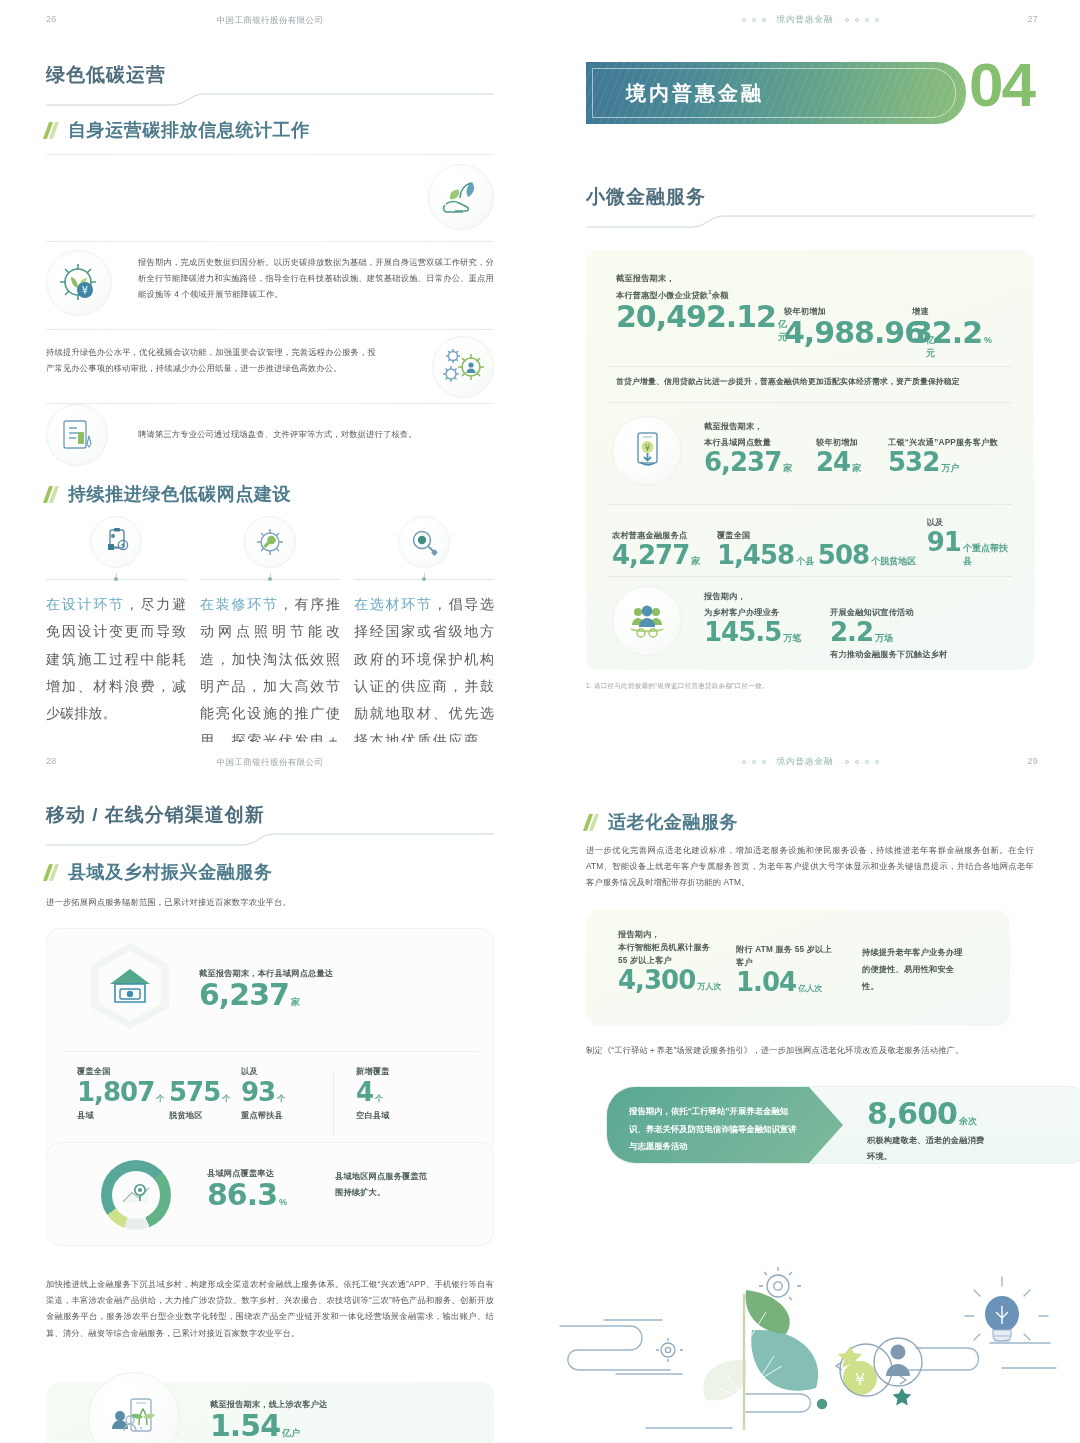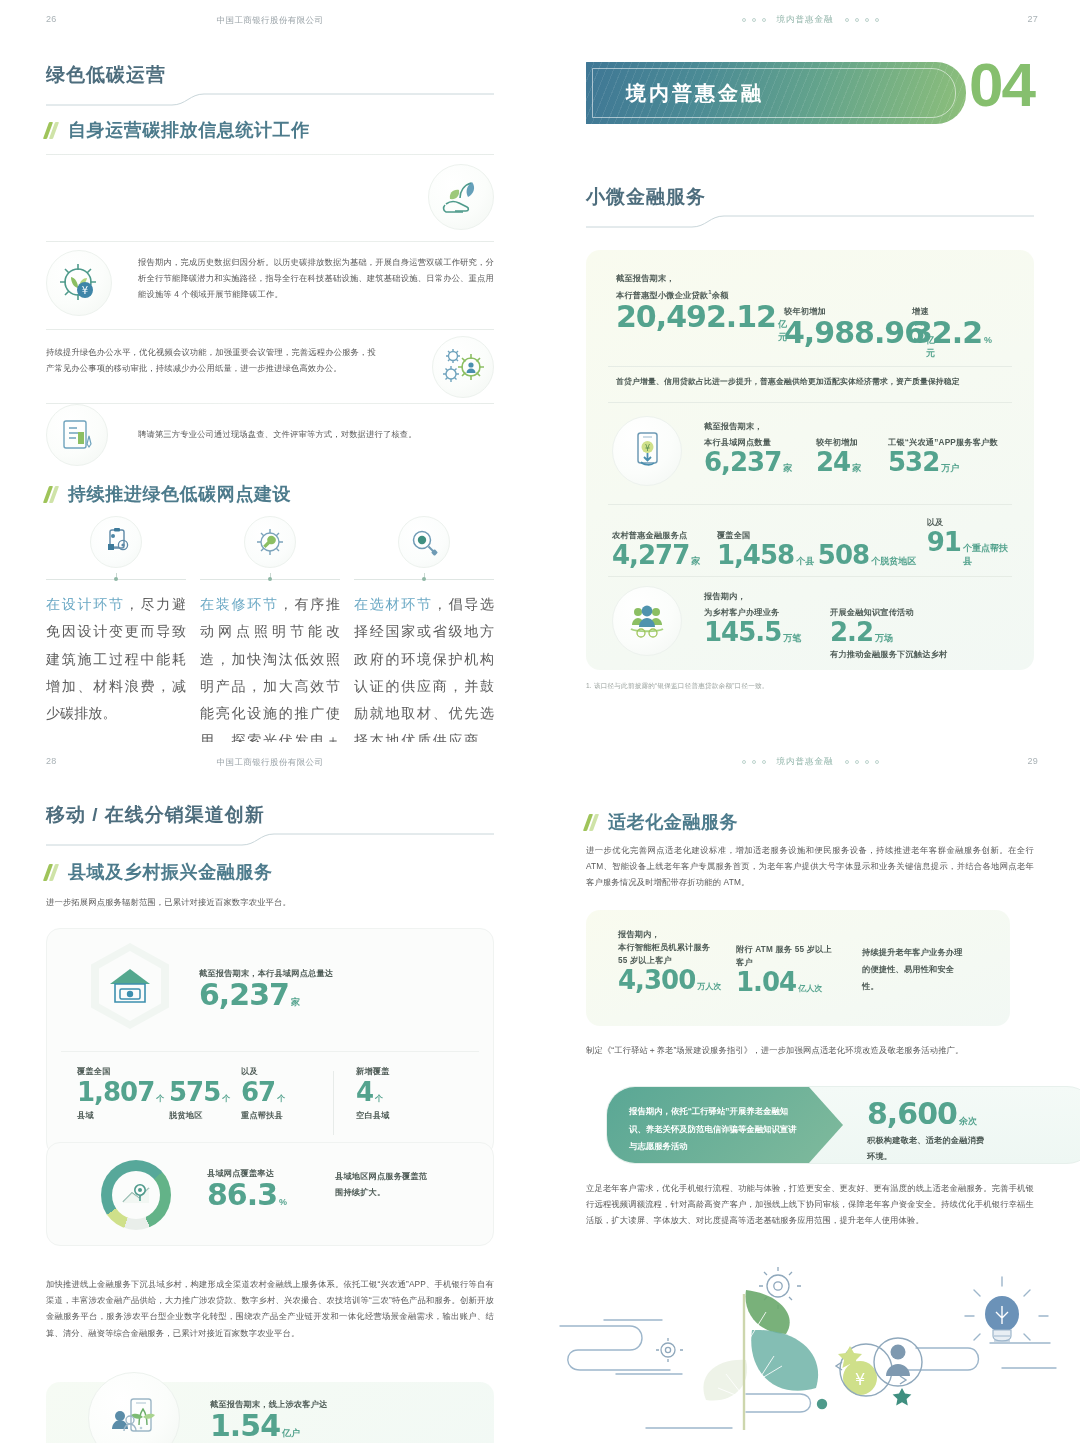--- a/index.html
+++ b/index.html
@@ -532,21 +532,21 @@
           <div class="lbl dk" style="height:14px;"></div>
           <div class="valrow">
               <span class="big s26">575</span>
               <span class="unit sm">个</span>
             </div>
           <div class="lbl dk" style="margin-top:4px;">脱贫地区</div>
         </div>
         <div style="width:92px;">
           <div class="lbl dk" style="height:14px;">以及</div>
           <div class="valrow">
-              <span class="big s26">67</span>
+              <span class="big s26">93</span>
               <span class="unit sm">个</span>
             </div>
           <div class="lbl dk" style="margin-top:4px;">重点帮扶县</div>
         </div>
         <div style="width:1px; height:64px; background:#e7ebe9; margin:6px 22px 0 0;"></div>
         <div>
           <div class="lbl dk" style="height:14px;">新增覆盖</div>
           <div class="valrow">
               <span class="big s26">4</span>
               <span class="unit sm">个</span>
@@ -657,21 +657,20 @@
       </div>
       <div style="position:absolute; left:260px; top:12px;">
         <div class="valrow">
             <span class="big s30">8,600</span>
             <span class="unit">余次</span>
           </div>
         <div class="lbl dk" style="margin-top:4px; width:120px; line-height:2;">积极构建敬老、适老的金融消费环境。</div>
       </div>
     </div>
 
-    <div class="para" style="left:46px; top:438px; width:448px;">立足老年客户需求，优化手机银行流程、功能与体验，打造更安全、更友好、更有温度的线上适老金融服务。完善手机银行远程视频调额流程，针对高龄高资产客户，加强线上线下协同审核，保障老年客户资金安全。持续优化手机银行幸福生活版，扩大读屏、字体放大、对比度提高等适老基础服务应用范围，提升老年人使用体验。</div>
 
     <div style="position:absolute; left:10px; top:516px; width:520px; height:190px;">
       <svg width="520" height="190" viewBox="0 0 520 190">
         <g fill="none" stroke="#9db6cb" stroke-width="1.4" stroke-linecap="round">
           <path d="M10 68 H80 C96 68 96 92 80 92 H28 C14 92 14 112 30 112 H120"></path>
           <path d="M54 62 H112 M66 116 H132"></path>
           <path d="M96 170 H182 M196 154 H250 C264 154 264 136 250 136 H196"></path>
           <path d="M352 112 H418 C432 112 432 90 418 90 H366"></path>
           <path d="M440 85 H500 M452 110 H506"></path>
         </g>

